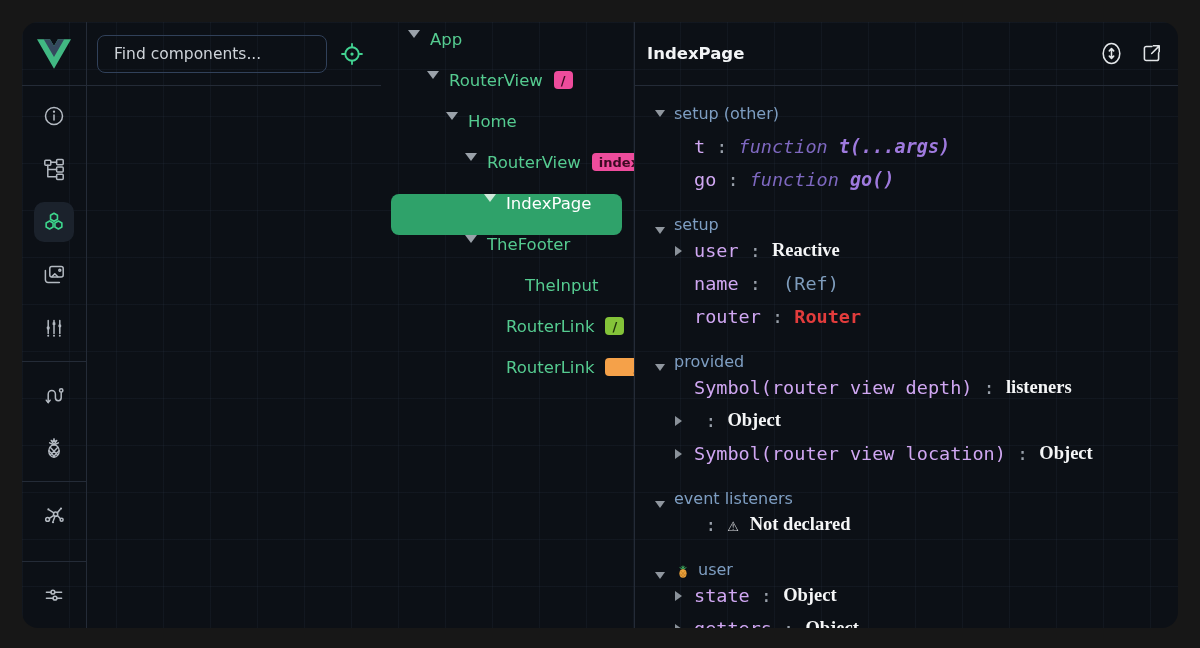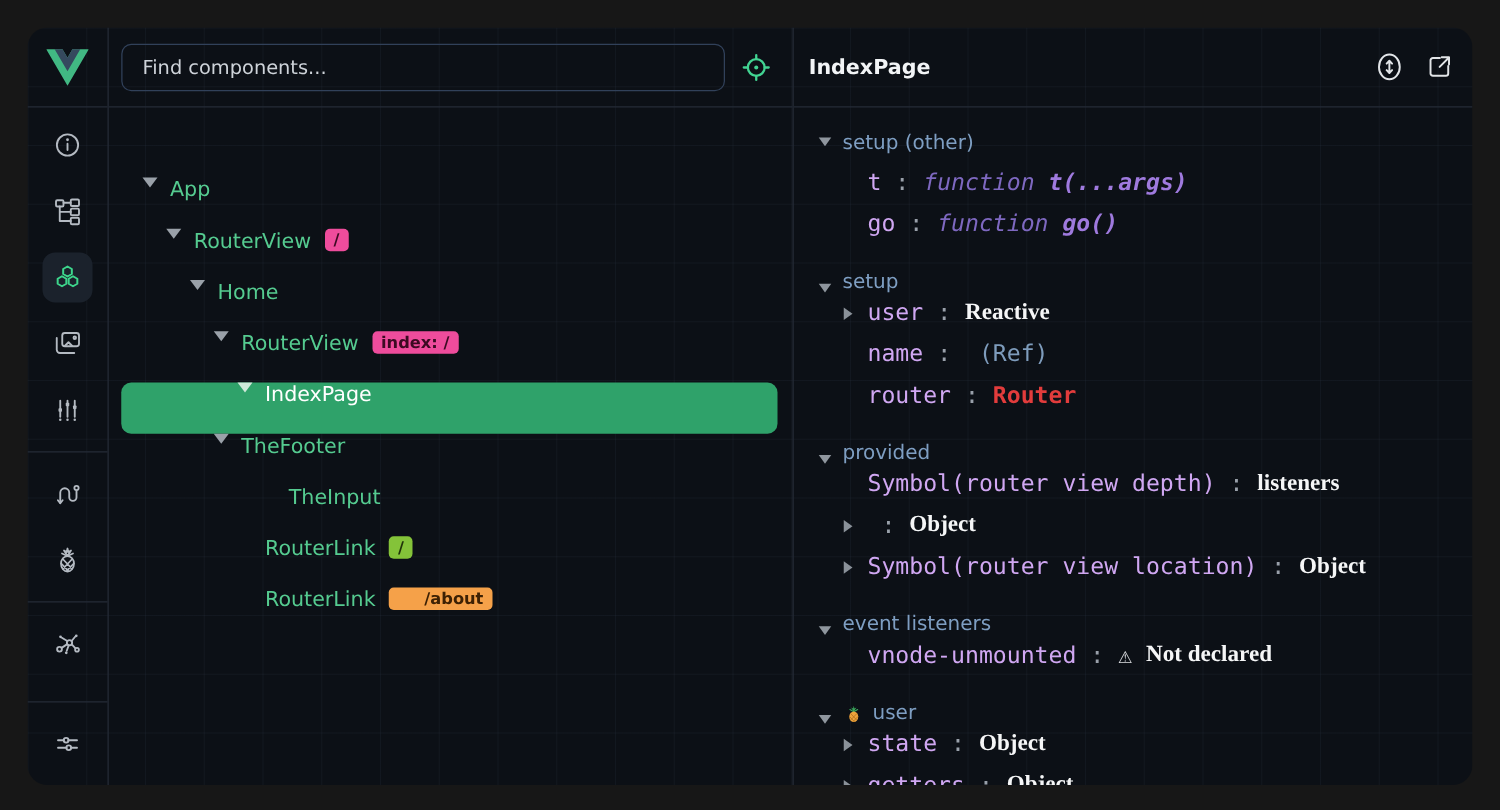--- a/index.html
+++ b/index.html
@@ -14,21 +14,21 @@
   
   .sidebar{width:64px;border-right:1px solid #242b37;display:flex;flex-direction:column;flex-shrink:0;}
   .logo-cell{height:63px;border-bottom:1px solid #242b37;display:flex;align-items:center;justify-content:center;}
   .side-icons{flex:1;display:flex;flex-direction:column;align-items:center;padding-top:10px;gap:13px;}
   .icon-btn{width:40px;height:40px;border:none;background:transparent;border-radius:10px;display:flex;
     align-items:center;justify-content:center;cursor:pointer;padding:0;flex-shrink:0;}
   .icon-btn.active{background:#1b222c;}
   .side-div{width:64px;height:1px;background:#242b37;flex-shrink:0;}
   .side-bottom{margin-top:auto;width:64px;height:66px;border-top:1px solid #242b37;display:flex;align-items:center;justify-content:center;}
   
-  .tree-pane{width:547px;border-right:1px solid #242b37;display:flex;flex-direction:column;flex-shrink:0;gap:48px;}
+  .tree-pane{width:547px;border-right:1px solid #242b37;display:flex;flex-shrink:0;}
   .toolbar{height:63px;border-bottom:1px solid #242b37;display:flex;align-items:center;padding:0 16px 0 10px;flex-shrink:0;}
   .search-input{flex:1;height:36px;background:transparent;border:1px solid #31415a;border-radius:8px;
     color:#e4e7ea;font-size:15.5px;padding:0 16px;outline:none;font-family:inherit;}
   .search-input::placeholder{color:#ced3d9;opacity:1;}
   .target-btn{background:transparent;border:none;cursor:pointer;margin-left:12px;padding:0;display:flex;}
   .tree{padding-top:8px;overflow:hidden;}
   .tree-row{height:41px;display:flex;align-items:flex-start;white-space:pre;cursor:pointer;}
   .tree-row.selected{border-radius:8px;margin:0 12px 0 10px;}
   .tri-box{width:16px;display:flex;justify-content:center;flex-shrink:0;}
   .tri-down{width:0;height:0;border-left:6px solid transparent;border-right:6px solid transparent;border-top:8px solid #9aa1a9;}
@@ -220,21 +220,21 @@
           </div>
           <div class="entry"><span class="entry-arrow"></span><span class="k">Symbol(router view depth)</span><span class="colon"> : </span><span class="v-plain">listeners</span></div>
           <div class="entry"><span class="entry-arrow"><span class="tri-right"></span></span><span class="colon"> : </span><span class="v-plain">Object</span></div>
           <div class="entry"><span class="entry-arrow"><span class="tri-right"></span></span><span class="k">Symbol(router view location)</span><span class="colon"> : </span><span class="v-plain">Object</span></div>
         </div>
         <div class="sec">
           <div class="sec-header">
             <span class="sec-tri"></span>
             <span class="sec-label">event listeners</span>
           </div>
-          <div class="entry"><span class="entry-arrow"></span><span class="k">vnode-unmounted</span><span class="colon"> : </span><span class="v-warn">⚠ </span><span class="v-plain">Not declared</span></div>
+          <div class="entry"><span class="entry-arrow"></span><span class="colon"> : </span><span class="v-warn">⚠ </span><span class="v-plain">Not declared</span></div>
         </div>
         <div class="sec">
           <div class="sec-header">
             <span class="sec-tri"></span>
             <span class="sec-emoji">
               <svg width="16" height="16" viewBox="0 0 24 24">
       <path d="M12 9.6L8.8 4.4l2.4 1.3.8-3.2.8 3.2 2.4-1.3z" fill="#3aa65c"></path>
       <path d="M7.4 7l4.6 2.6M16.6 7L12 9.6" stroke="#3aa65c" stroke-width="1.4" fill="none" stroke-linecap="round"></path>
       <ellipse cx="12" cy="15.6" rx="5.4" ry="6.4" fill="#eda33c"></ellipse>
       <path d="M8.3 11.8l7.2 7.6M15.7 11.8l-7.2 7.6M6.8 15.2l6 6.2M17.2 15.2l-6 6.2" stroke="#b5741f" stroke-width="1" fill="none"></path>

